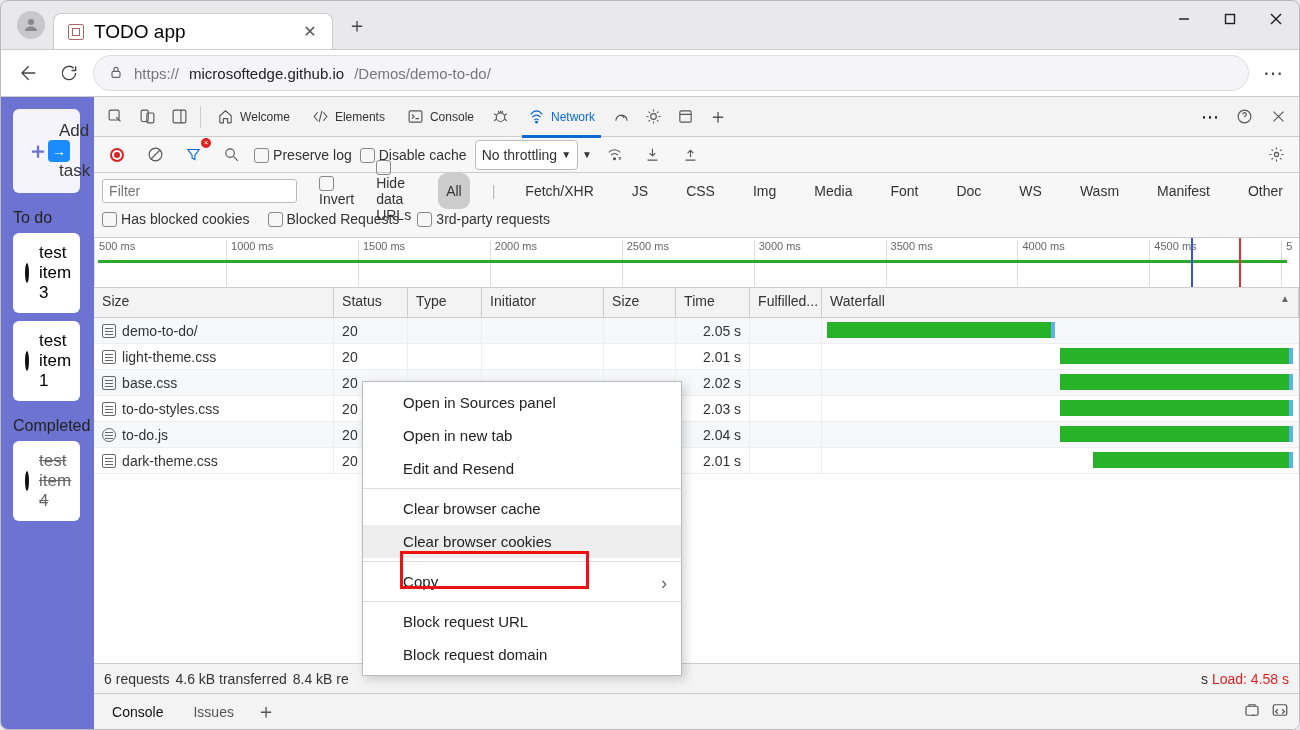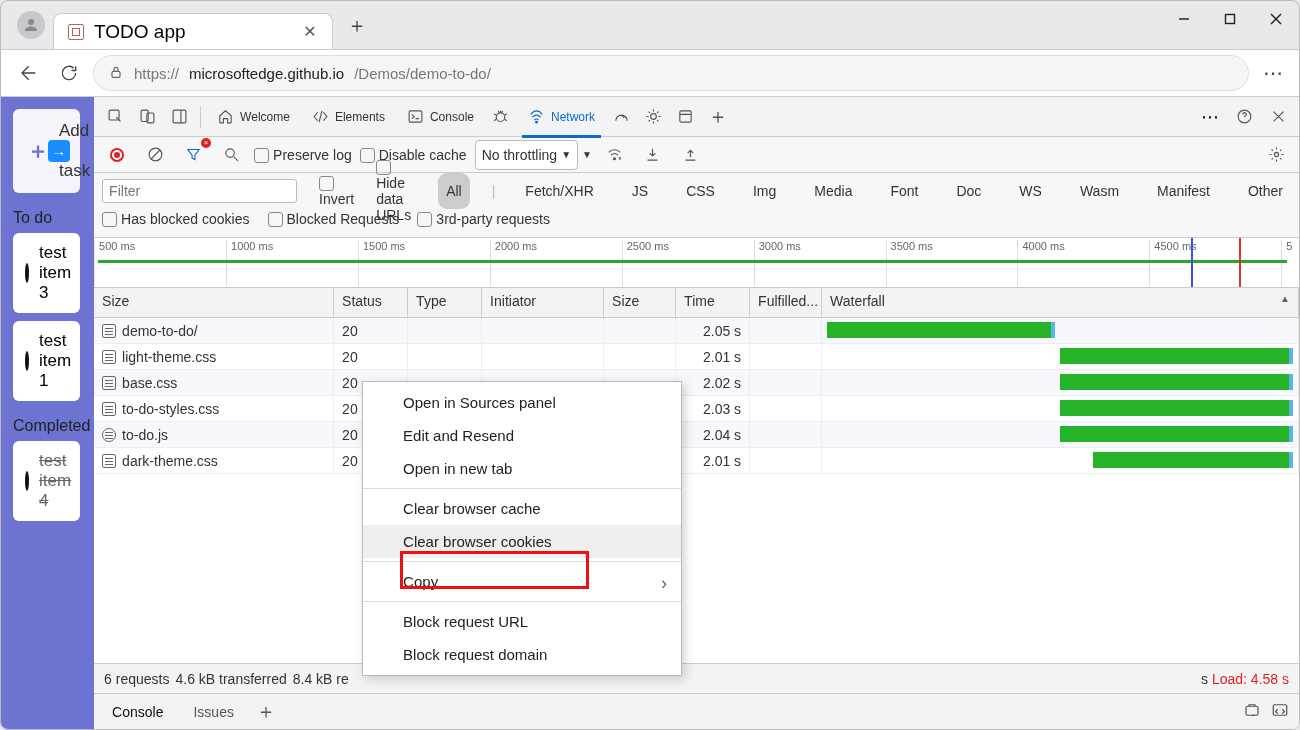--- a/index.html
+++ b/index.html
@@ -505,22 +505,22 @@
             </svg></span>
         <span><svg viewBox="0 0 24 24">
               <rect x="3" y="5" width="18" height="14" rx="2"></rect>
               <path d="M9 17l-3-3 3-3M15 11l3 3-3 3"></path>
             </svg></span>
       </div>
     </div>
 
     <div class="ctxmenu" style="left:268px;top:284px">
       <div class="mi">Open in Sources panel</div>
+      <div class="mi">Open in new tab</div>
       <div class="mi">Edit and Resend</div>
-      <div class="mi">Open in new tab</div>
       <hr>
       <div class="mi">Clear browser cache</div>
       <div class="mi hover">Clear browser cookies</div>
       <hr>
       <div class="mi sub">Copy</div>
       <hr>
       <div class="mi">Block request URL</div>
       <div class="mi">Block request domain</div>
     </div>
     <div class="highlight" style="left:306px;top:454px;width:189px;height:38px"></div>

